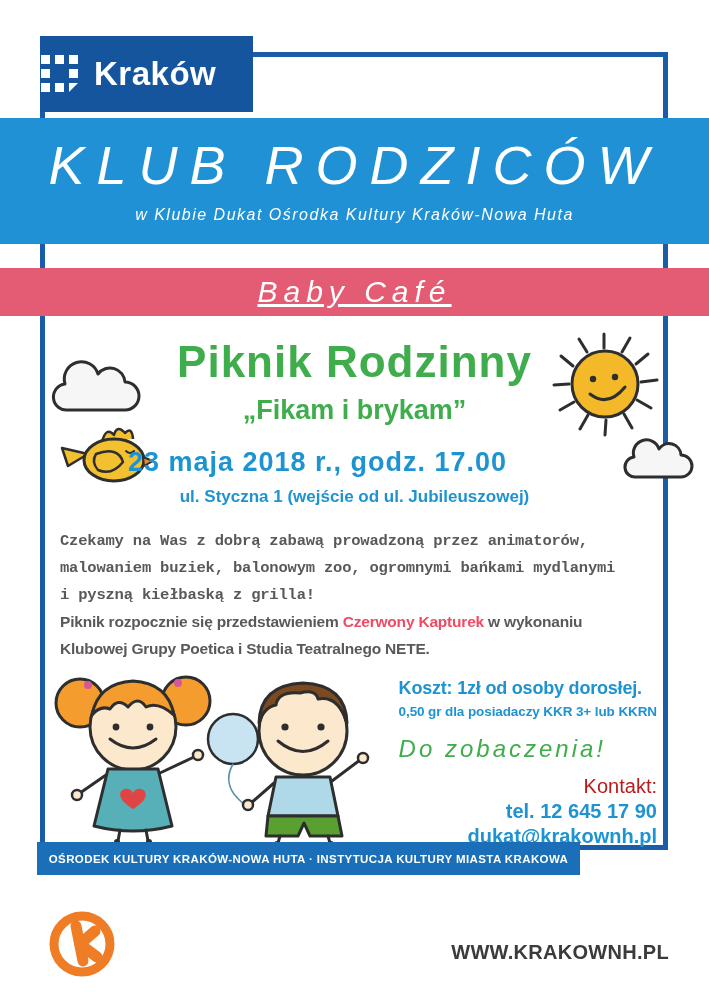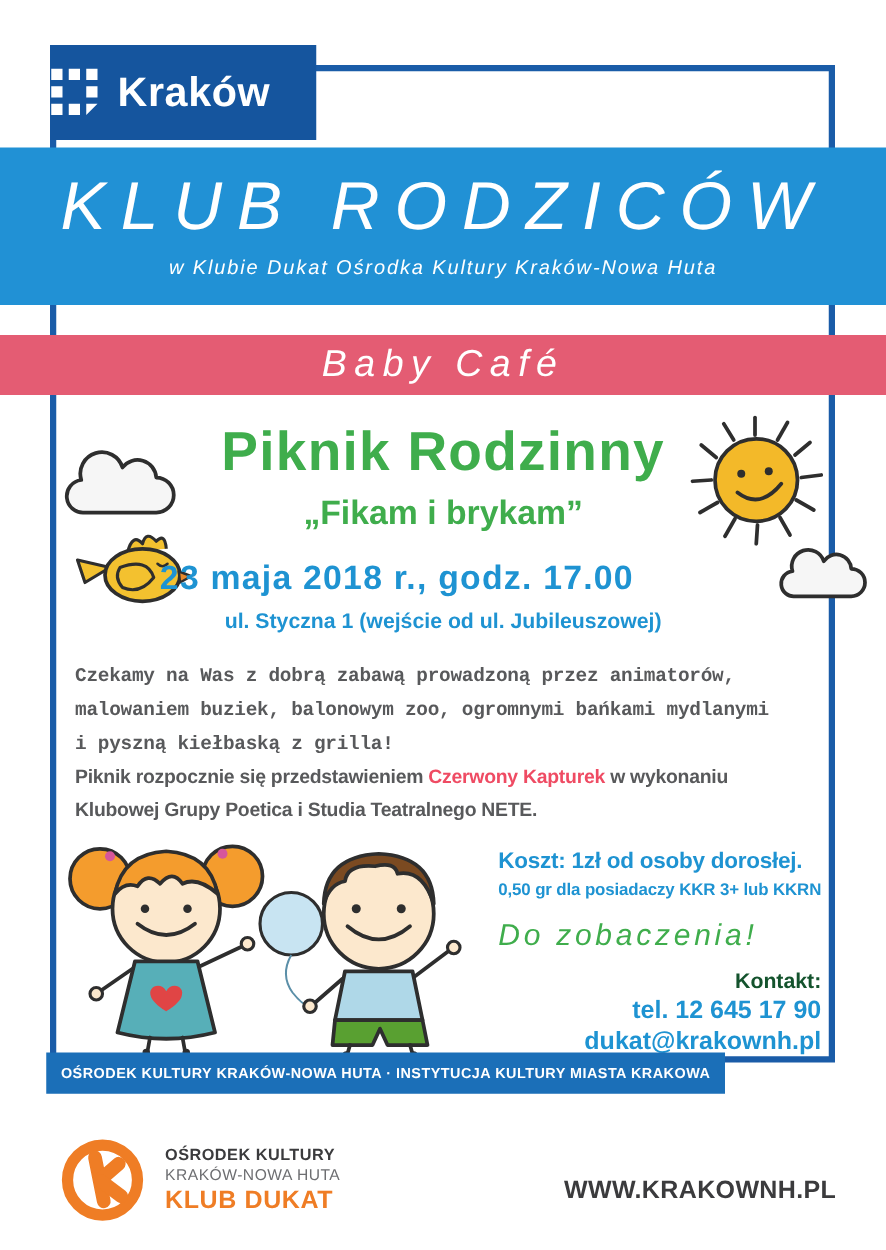--- a/index.html
+++ b/index.html
@@ -38,21 +38,21 @@
   .banner-blue .sub-title{
     margin-top:14px;font-size:16px;font-style:italic;letter-spacing:1.5px;white-space:nowrap;
   }
 
   
   .banner-pink{
     left:0;top:268px;width:709px;height:48px;background:#E45C73;z-index:4;
     display:flex;align-items:center;justify-content:center;
   }
   .banner-pink .label{
-    color:#fff;font-size:30px;font-style:italic;letter-spacing:6px;white-space:nowrap;
+    color:#fff;font-size:30px;font-style:italic;letter-spacing:6px;white-space:nowrap;text-decoration:underline;
   }
 
   
   .event-title{
     left:0;top:337px;width:709px;text-align:center;
     color:#3FAD4C;font-size:44px;font-weight:bold;letter-spacing:1px;white-space:nowrap;
   }
   .event-subtitle{
     left:0;top:395px;width:709px;text-align:center;
     color:#3FAD4C;font-size:27px;font-weight:bold;white-space:nowrap;
@@ -75,21 +75,21 @@
   .para-1{top:528px;font-family:Liberation Mono, monospace;}
   .para-2{top:608px;}
   .red-accent{color:#EF4B63;}
 
   
   .cost-block{right:52px;top:678px;text-align:left;}
   .cost-main{color:#1E93D2;font-size:18px;font-weight:bold;white-space:nowrap;letter-spacing:-0.2px;}
   .cost-secondary{color:#1E93D2;font-size:13.5px;font-weight:bold;white-space:nowrap;margin-top:5px;letter-spacing:-0.1px;}
   .farewell{color:#3FAD4C;font-size:24px;font-style:italic;letter-spacing:3px;margin-top:16px;white-space:nowrap;}
   .contact{margin-top:12px;text-align:right;}
-  .contact-label{color:#14532d;font-size:17px;font-weight:bold;}
+  .contact-label{color:#b91c1c;font-size:20px;font-weight:normal;}
   .contact-phone,.contact-email{color:#1E93D2;font-size:20px;font-weight:bold;margin-top:2px;}
 
   
   .footer-bar{
     left:37px;top:842px;width:543px;height:33px;background:#1B6FB8;z-index:6;
     display:flex;align-items:center;justify-content:center;
   }
   .footer-bar .text{
     color:#fff;font-size:11.5px;font-weight:bold;letter-spacing:.4px;white-space:nowrap;
   }
@@ -264,20 +264,15 @@
 
 <div class="abs org-logo">
   <svg width="72" height="72" viewBox="0 0 72 72">
     <circle cx="36" cy="36" r="28" fill="#ffffff" stroke="#EF7D25" stroke-width="9"></circle>
     <g stroke="#EF7D25" stroke-width="11" stroke-linecap="round">
       <line x1="30" y1="18" x2="37" y2="53"></line>
       <line x1="34" y1="36" x2="49" y2="23"></line>
       <line x1="35" y1="37" x2="51" y2="49"></line>
     </g>
   </svg>
-  <div class="org-text">
-    <div class="org-line1">OŚRODEK KULTURY</div>
-    <div class="org-line2">KRAKÓW-NOWA HUTA</div>
-    <div class="org-line3">KLUB DUKAT</div>
-  </div>
 </div>
 
 <div class="abs website">WWW.KRAKOWNH.PL</div>
 
 </body></html>

